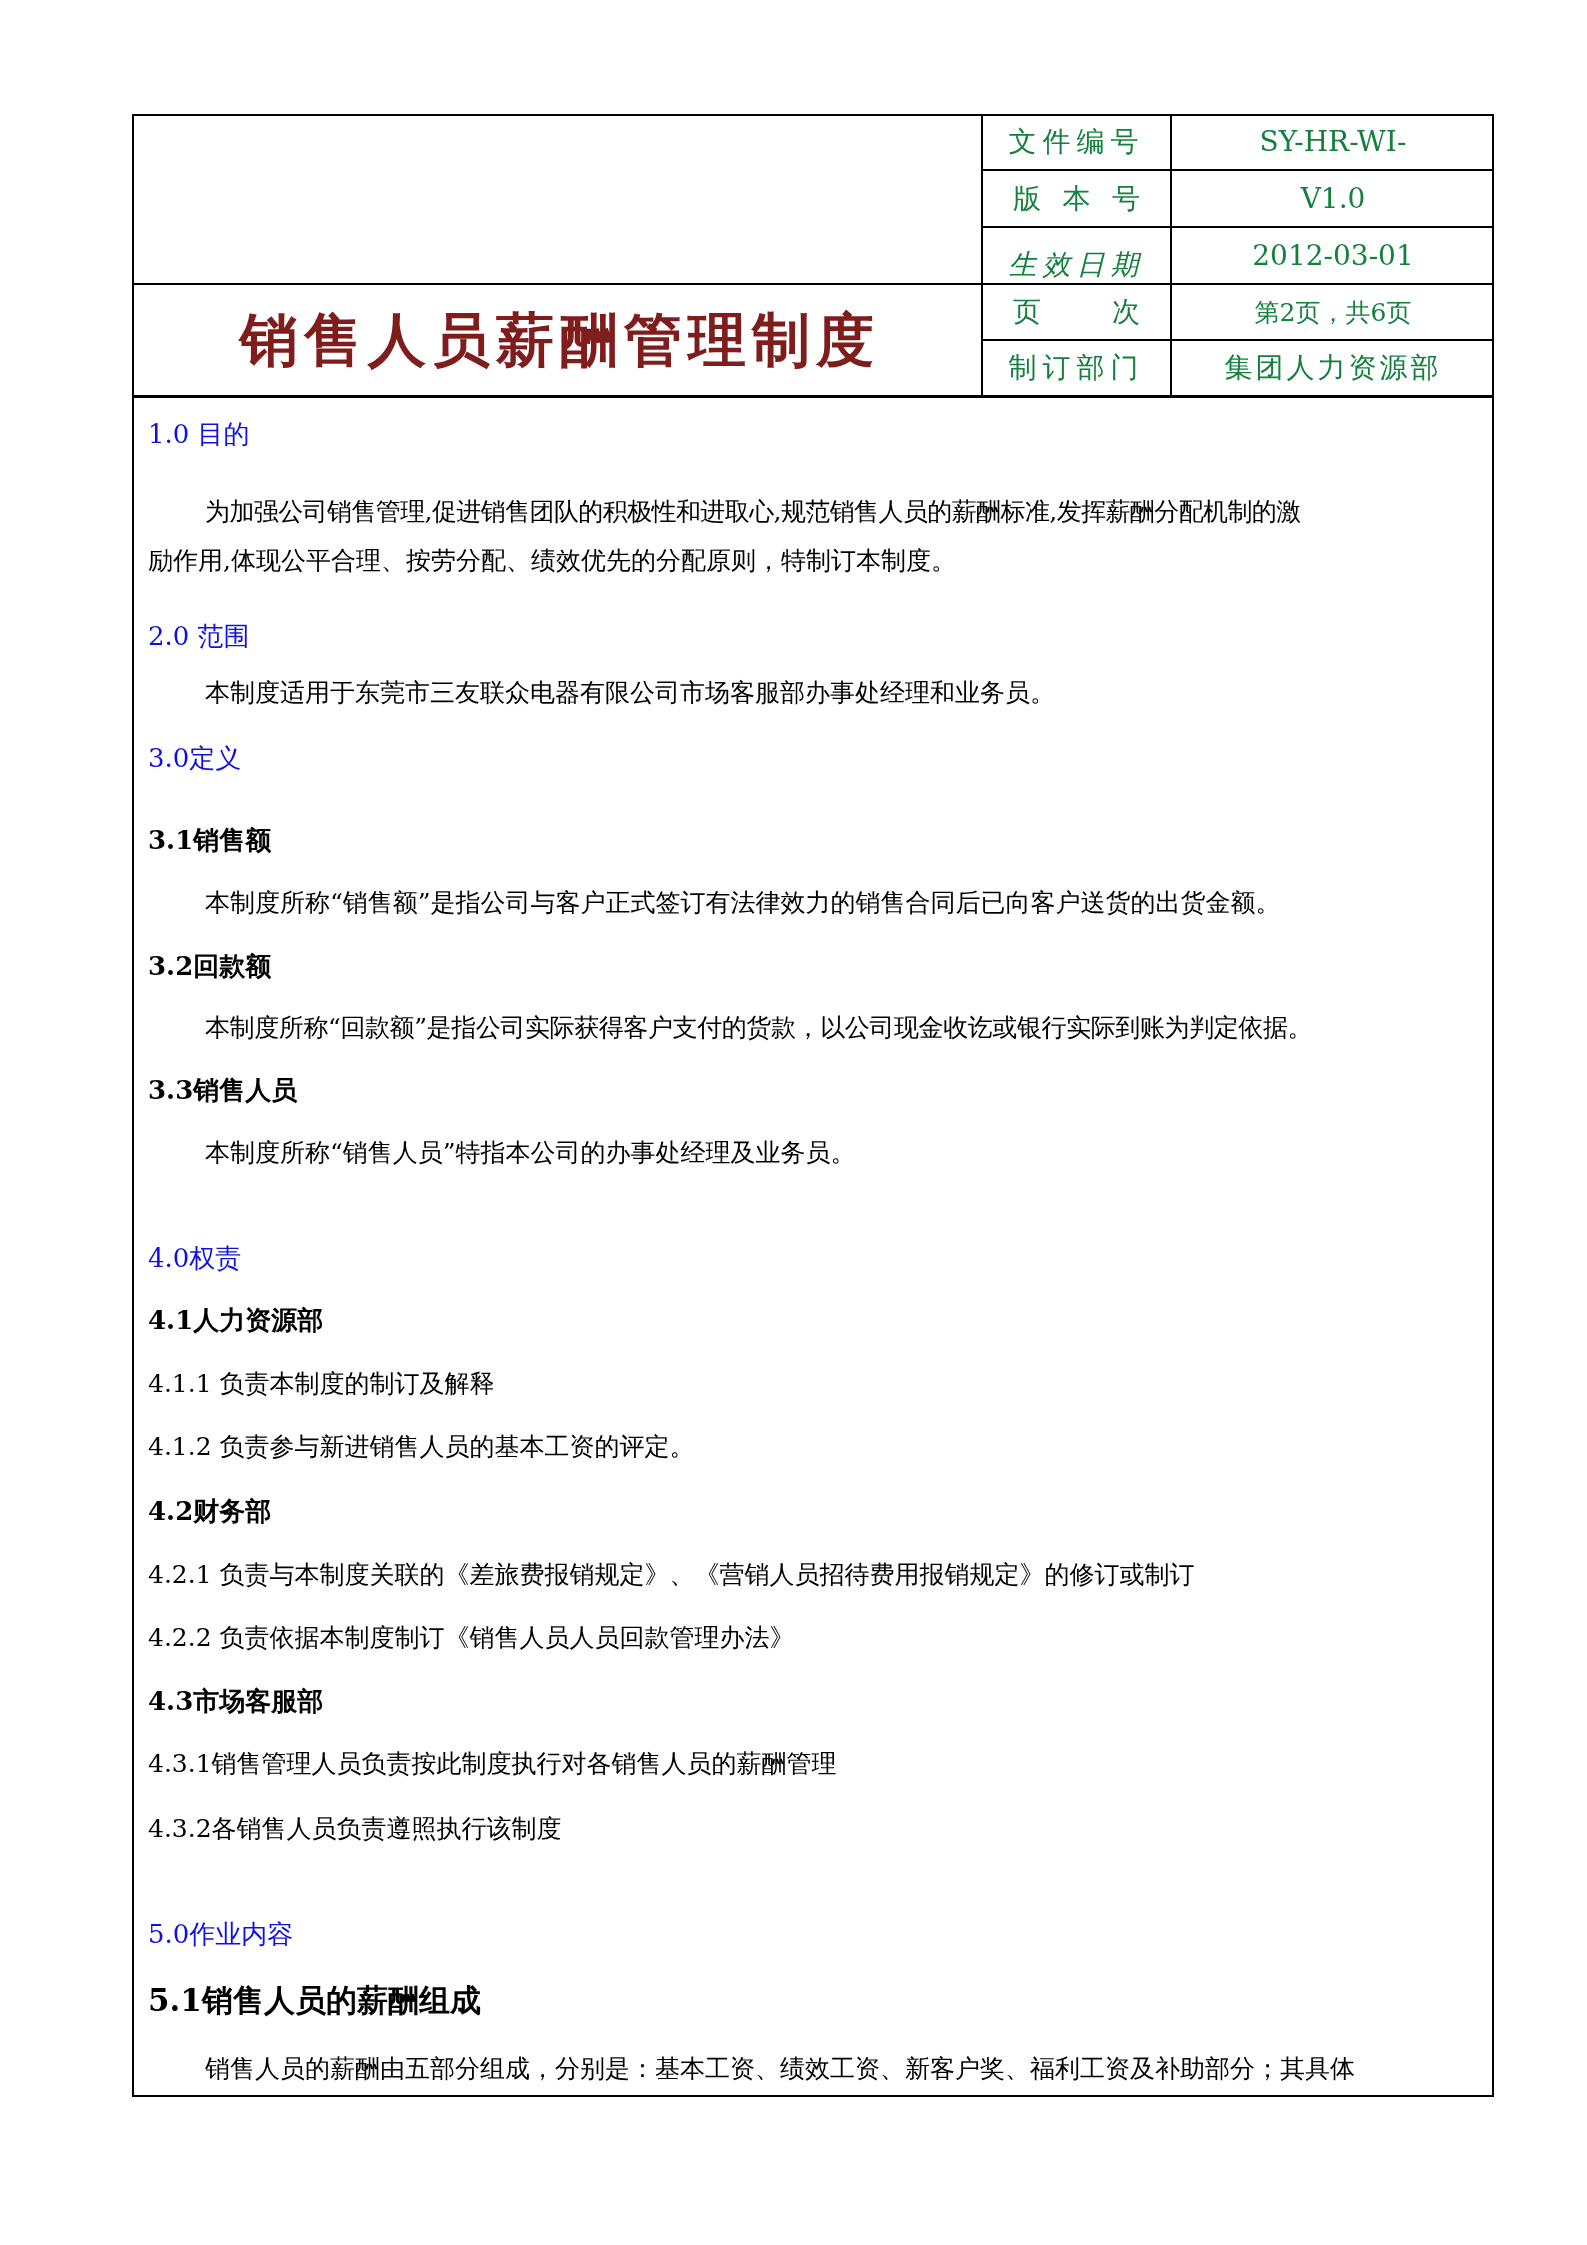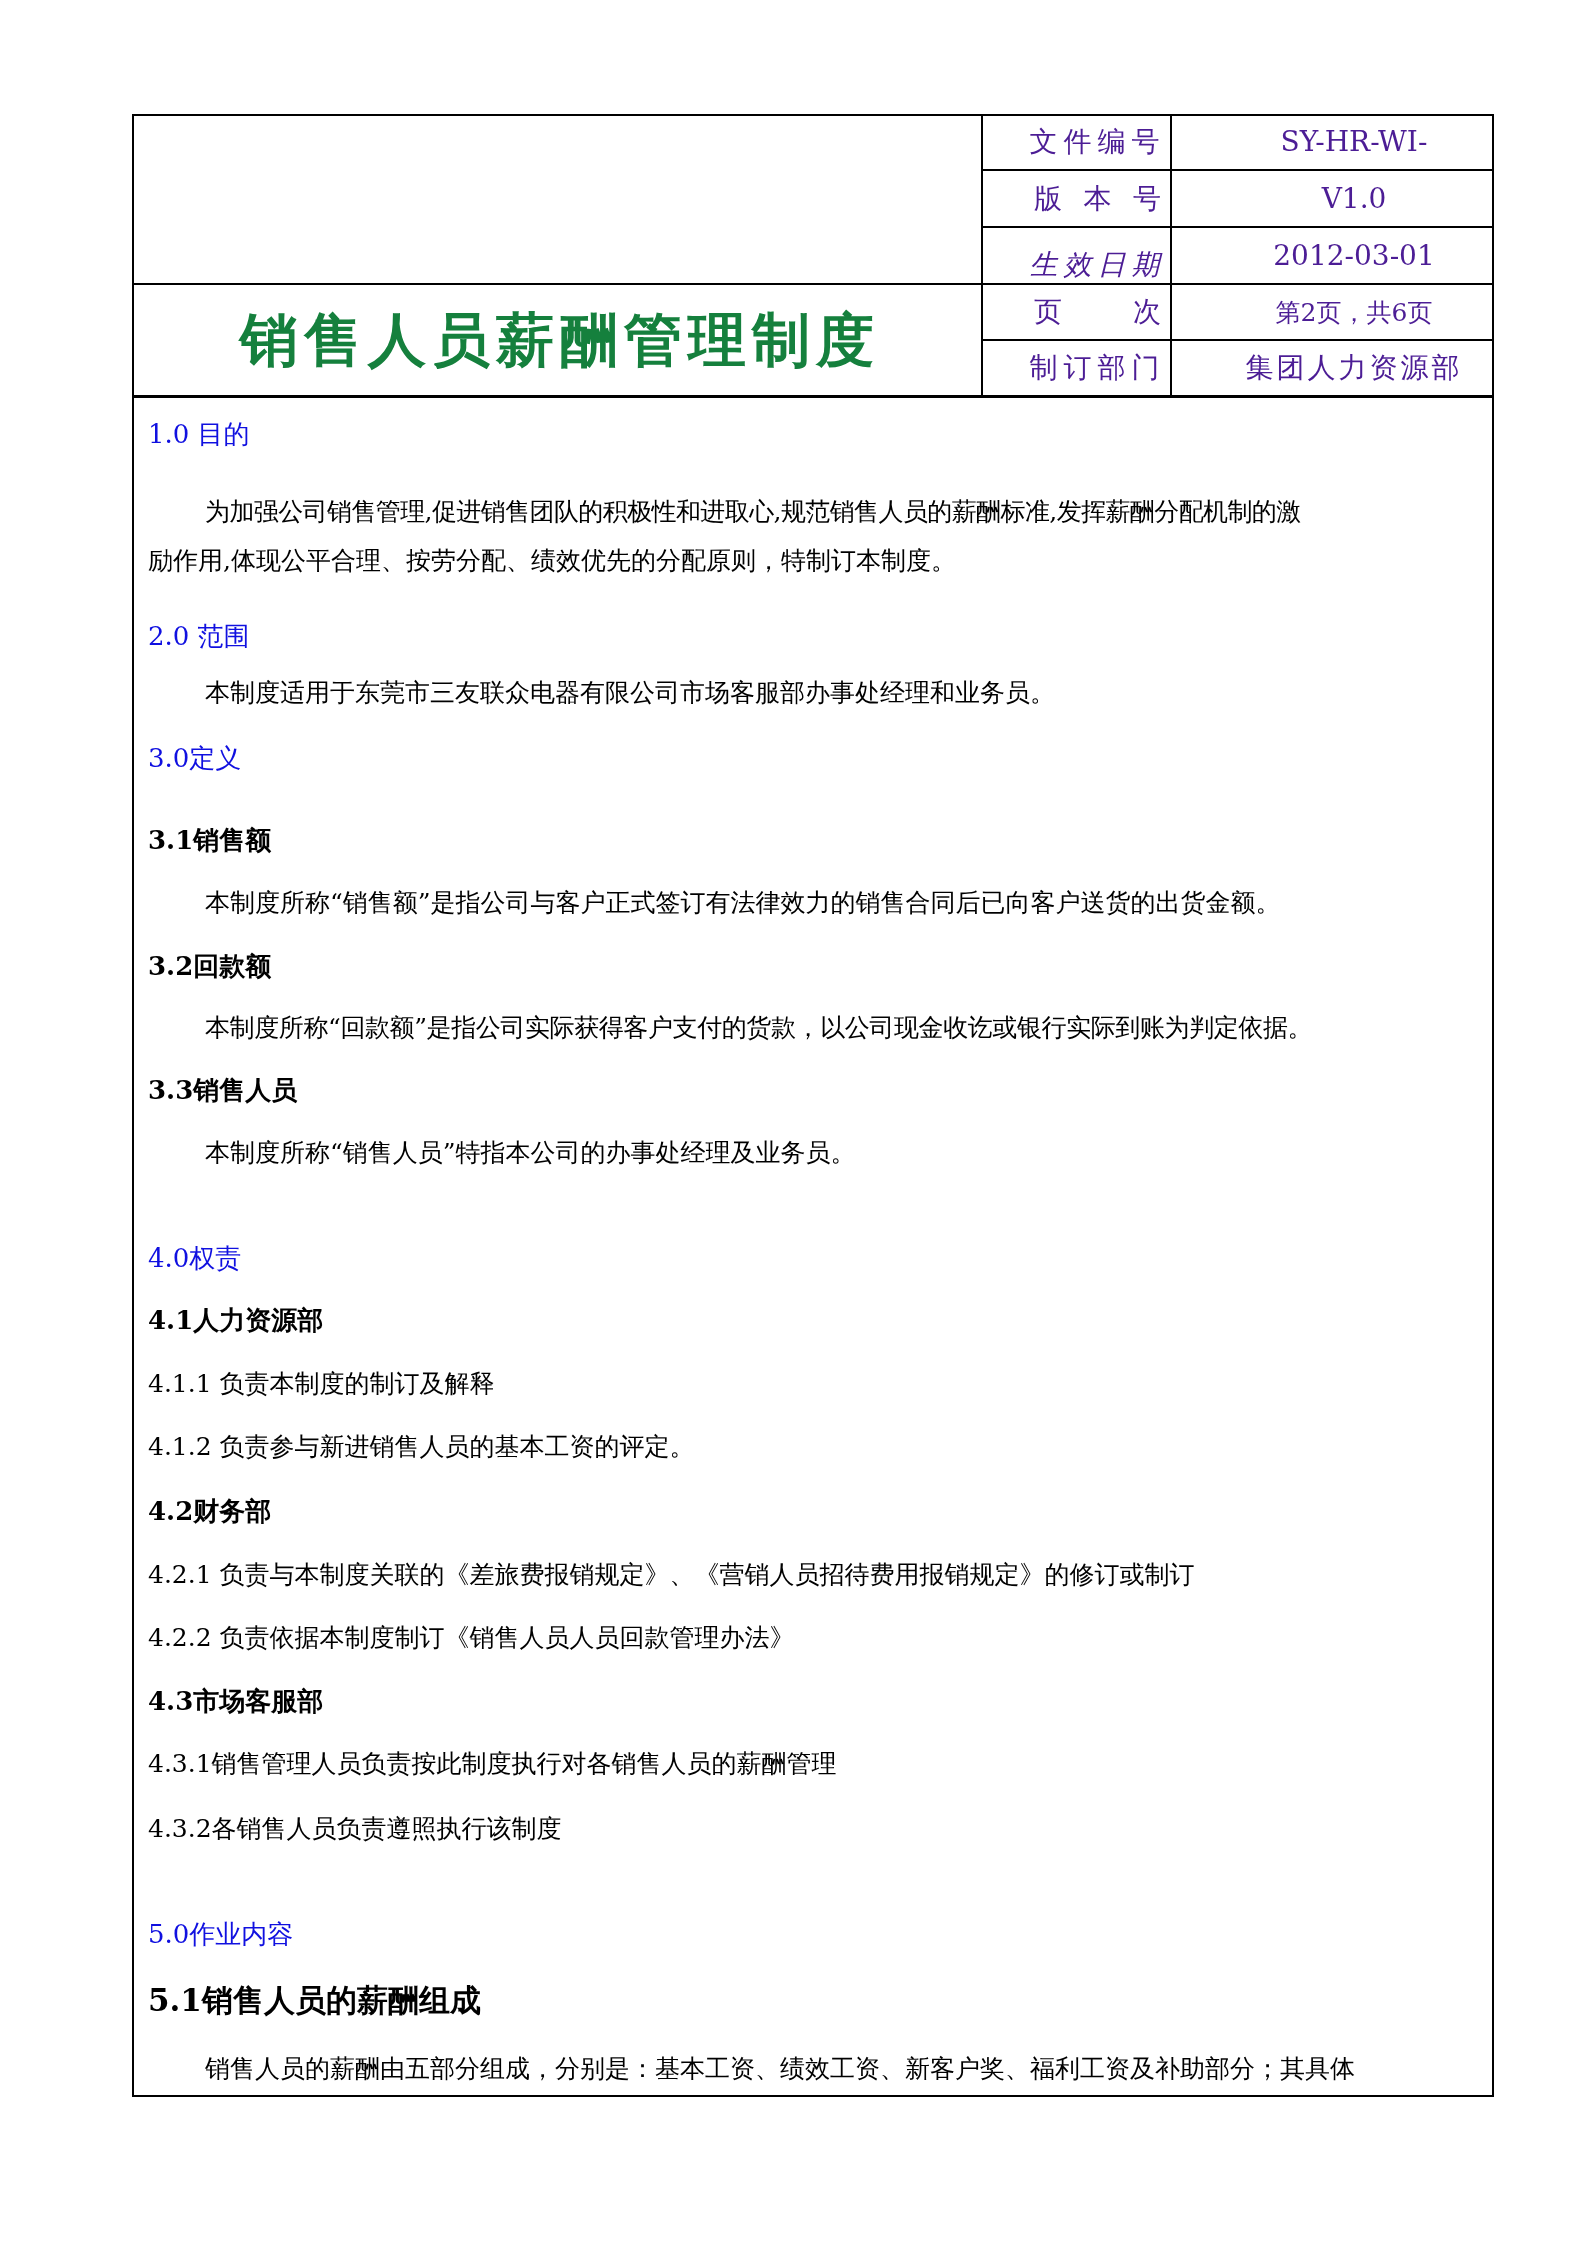--- a/index.html
+++ b/index.html
@@ -3,25 +3,25 @@
 <meta charset="utf-8">
 <style>
   html, body { margin:0; padding:0; background:#ffffff; }
   body { width:1587px; height:2245px; position:relative; overflow:hidden;
          font-family:"DejaVu Serif","Liberation Serif",serif; color:#111; }
   .frame { position:absolute; left:132px; top:114px; width:1362px; height:1983px;
            border:2px solid #000; box-sizing:border-box; }
   .hline { position:absolute; background:#000; }
   .vline { position:absolute; background:#000; }
   .cell { position:absolute; display:flex; align-items:center; justify-content:center;
-          font-size:28px; color:#4c1d95; white-space:nowrap;margin-left:21px; }
+          font-size:28px; color:#15803d; white-space:nowrap; }
   .label-spread { justify-content:space-between; padding:0 28px; box-sizing:border-box; }
   .doc-title { position:absolute; left:140px; top:286px; width:840px; height:110px;
                display:flex; align-items:center; justify-content:center;
-               font-size:58px; font-weight:bold; letter-spacing:6px; color:#15803d;
+               font-size:58px; font-weight:bold; letter-spacing:6px; color:#7f1d1d;
                font-family:Liberation Sans, sans-serif; }
   .t { position:absolute; white-space:nowrap; line-height:1; }
   .h1 { color:#1010e0; font-size:26px; left:148px; }
   .h2 { color:#000; font-size:26px; font-weight:bold; left:148px; }
   .h2b { color:#000; font-size:31px; font-weight:bold; left:148px; }
   .p  { font-size:25px; color:#000000; }
   .ind { left:205px; }
   .noind { left:148px; }
 </style>
 </head>

